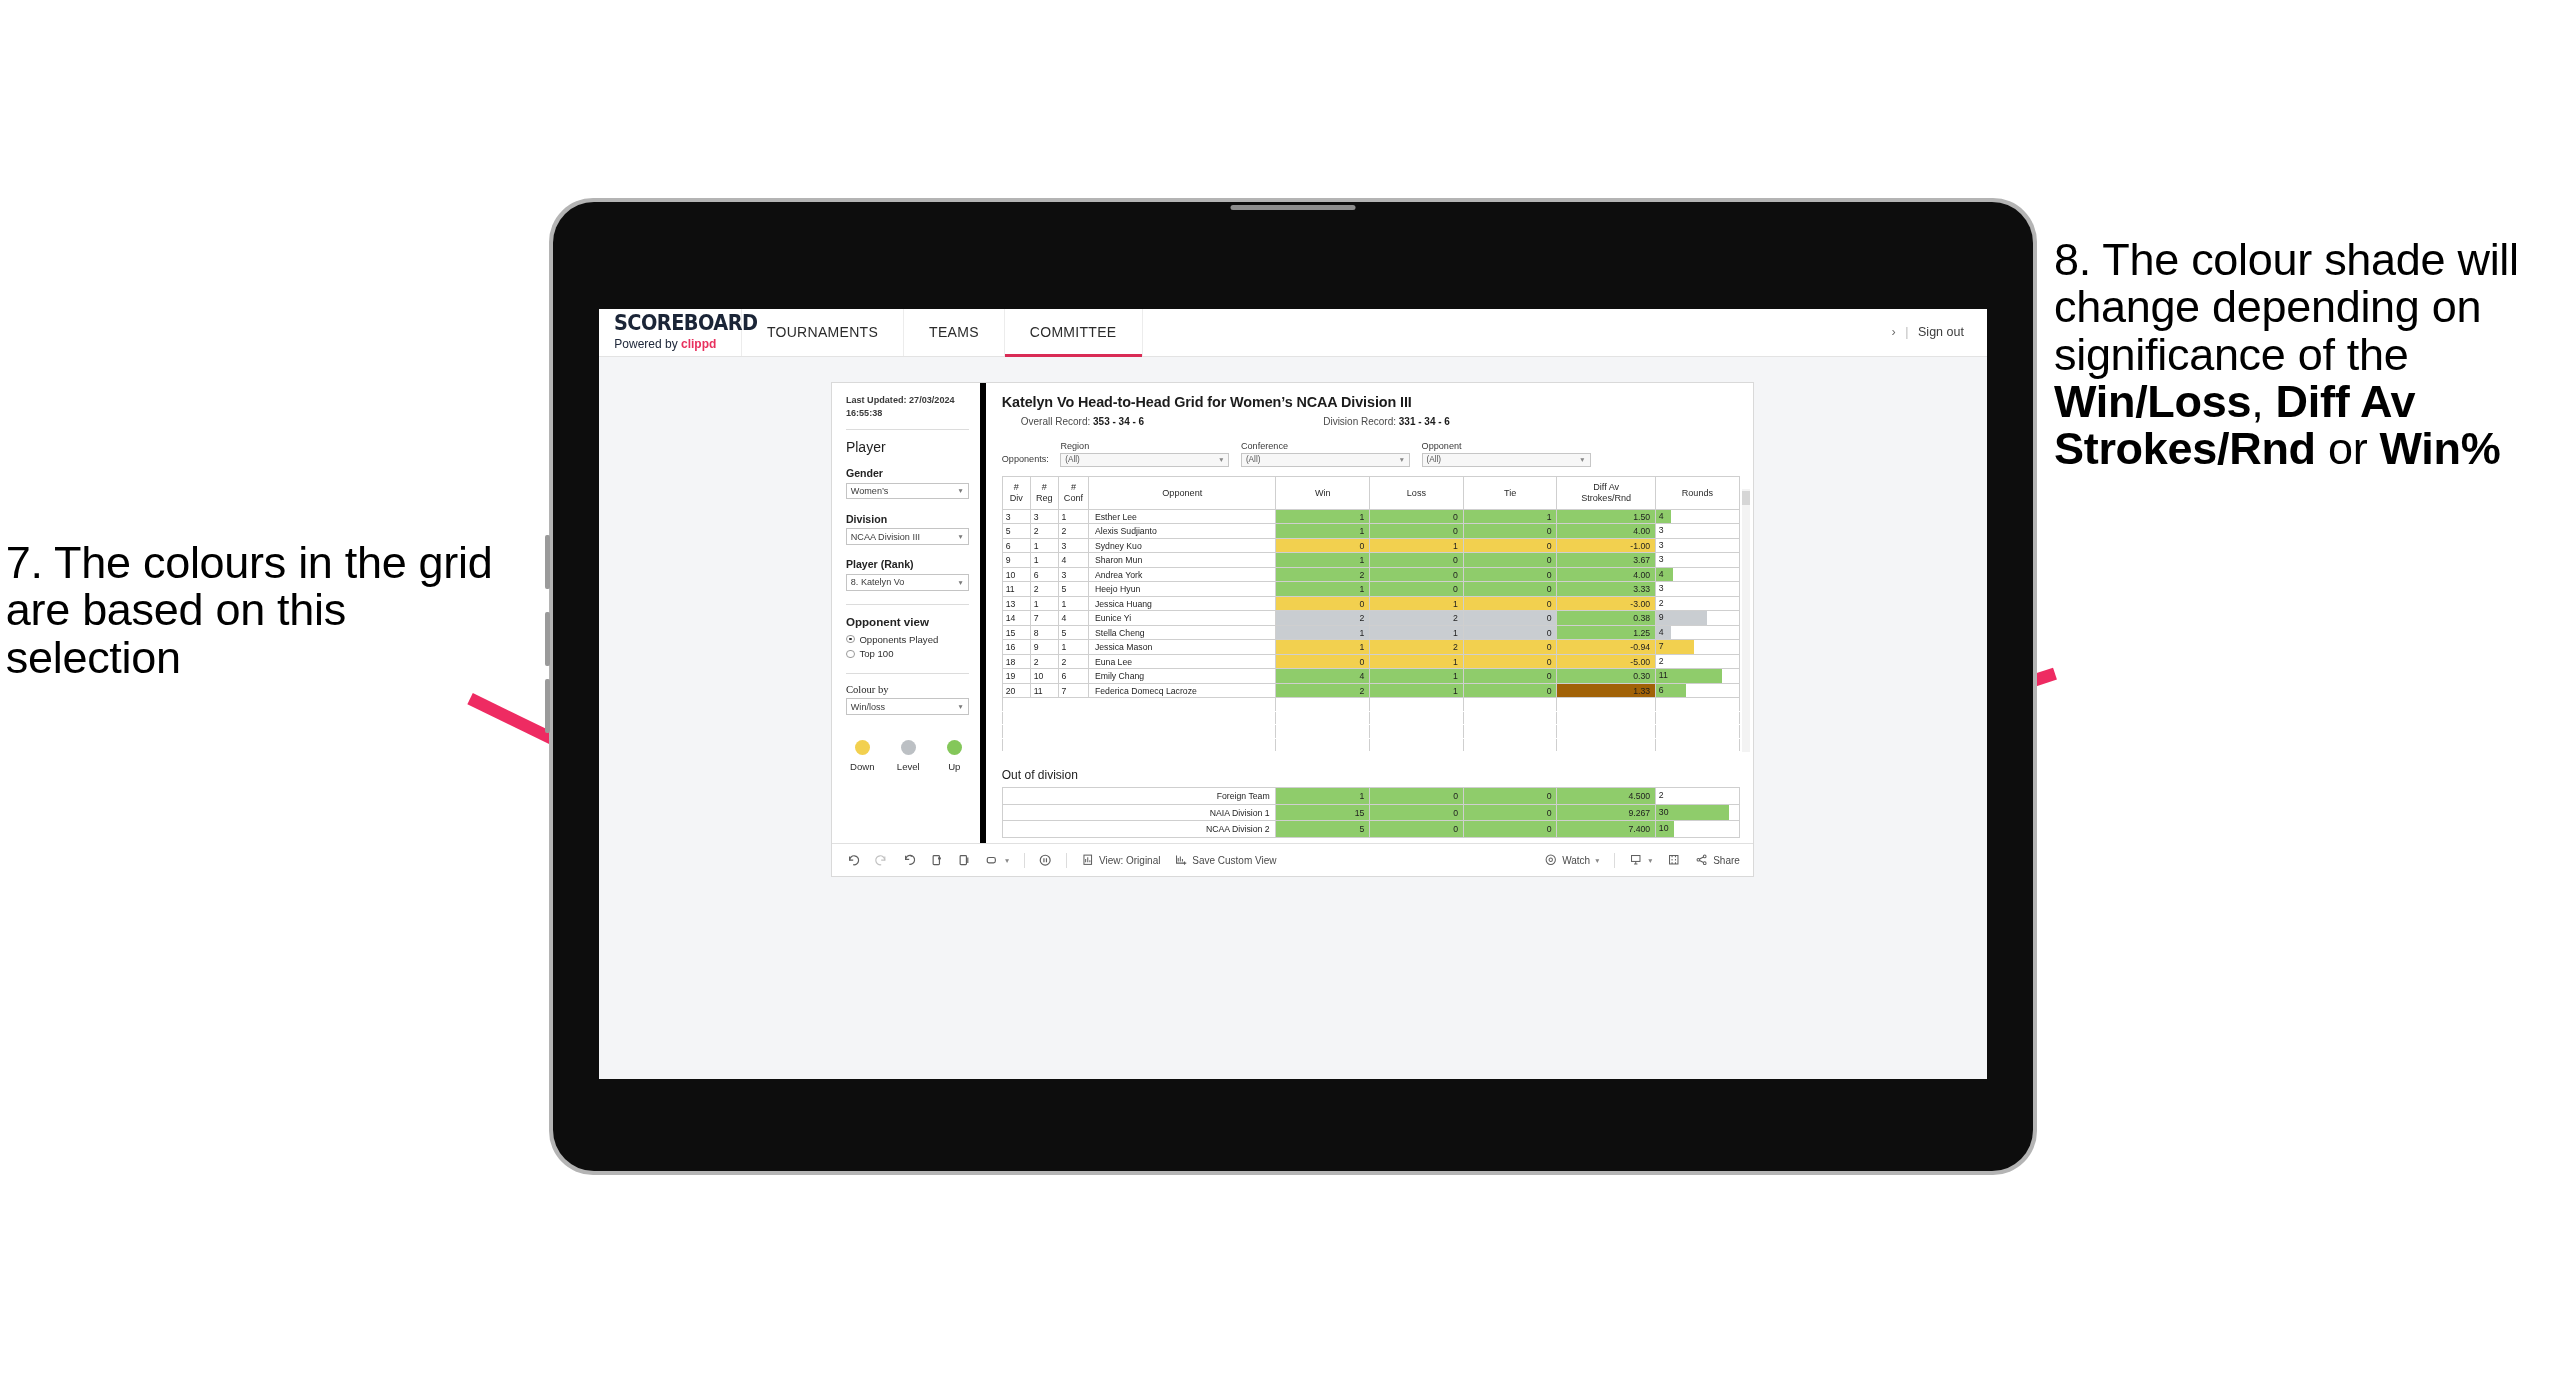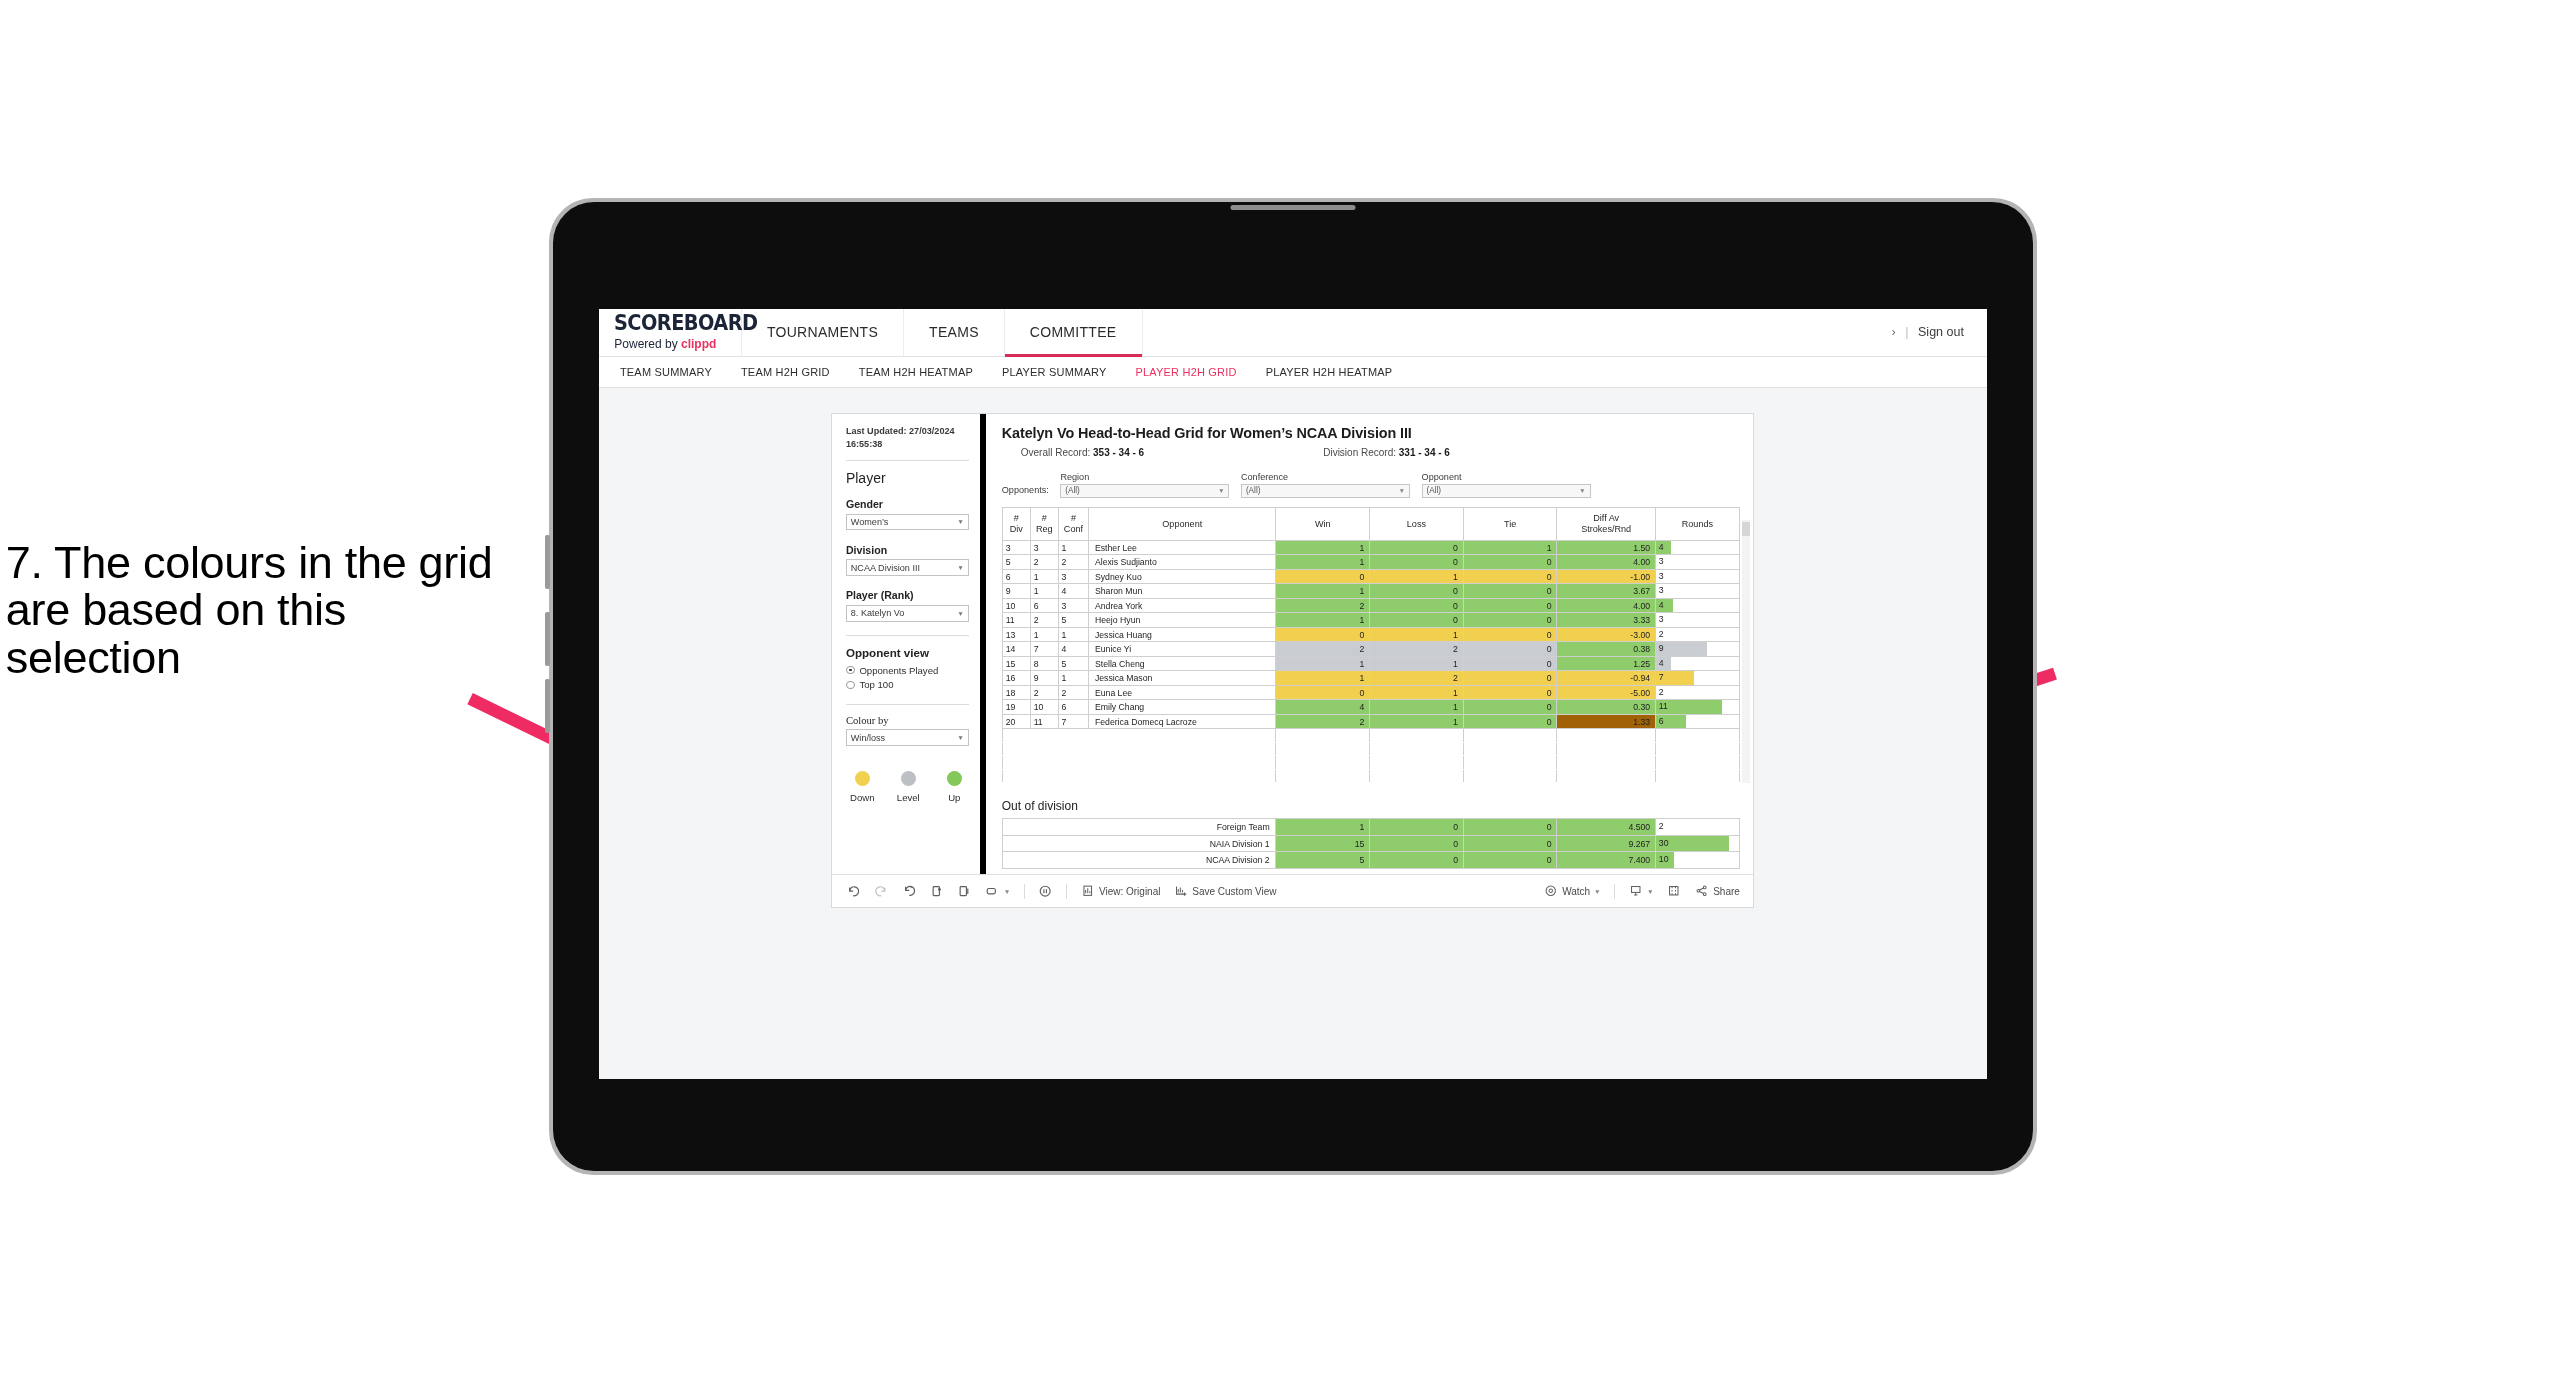--- a/index.html
+++ b/index.html
@@ -196,20 +196,23 @@
 
 <div class="stage">
 
   <div class="annot" id="annot-left">7. The colours in the grid are based on this selection</div>
 
   <svg class="arrow" style="left:462px; top:691px; width:366px; height:173px;" viewBox="0 0 380 180">
     <path d="M8 8 L300 150" stroke="#ee2b62" stroke-width="13" fill="none"></path>
     <path d="M312 158 L258 120 L276 160 L250 160 Z" fill="#ee2b62"></path>
   </svg>
 
+  <div class="annot" id="annot-right">
+    <span>8. The colour shade will change depending on significance of the </span><b>Win/Loss</b><span>, </span><b>Diff Av Strokes/Rnd</b><span> or </span><b>Win%</b>
+  </div>
 
   <svg class="arrow" style="left:1661px; top:664px; width:404px; height:144px;" viewBox="0 0 420 150">
     <path d="M410 10 L120 105" stroke="#ee2b62" stroke-width="13" fill="none"></path>
     <path d="M106 110 L168 88 L146 118 L172 126 Z" fill="#ee2b62"></path>
   </svg>
 
   <div class="tablet">
     <div class="side-btn" id="sb1"></div>
     <div class="side-btn" id="sb2"></div>
     <div class="side-btn" id="sb3"></div>
@@ -228,28 +231,20 @@
             <a href="#">TEAMS</a>
             <a href="#" class="active">COMMITTEE</a>
           </nav>
           <div class="topbar-right">
             <span class="chev">›</span>
             <span class="sep">|</span>
             <span>Sign out</span>
           </div>
         </div>
 
-        <div class="subnav">
-          <a href="#">TEAM SUMMARY</a>
-          <a href="#">TEAM H2H GRID</a>
-          <a href="#">TEAM H2H HEATMAP</a>
-          <a href="#">PLAYER SUMMARY</a>
-          <a href="#" class="active">PLAYER H2H GRID</a>
-          <a href="#">PLAYER H2H HEATMAP</a>
-        </div>
 
         <div class="dash-wrap">
           <div class="card">
             <div class="card-body">
 
               <aside class="side">
                 <div class="last-upd">Last Updated: 27/03/2024 16:55:38</div>
                 <hr>
                 <h3>Player</h3>
 

